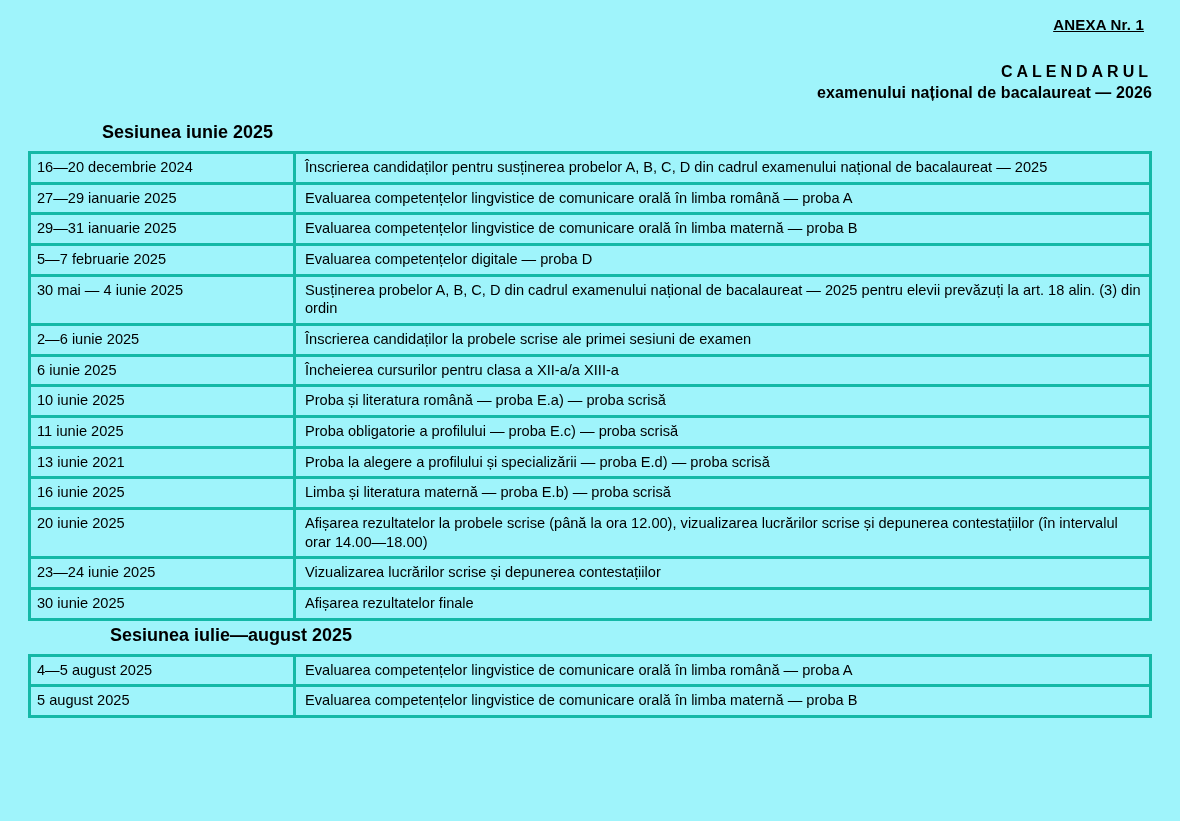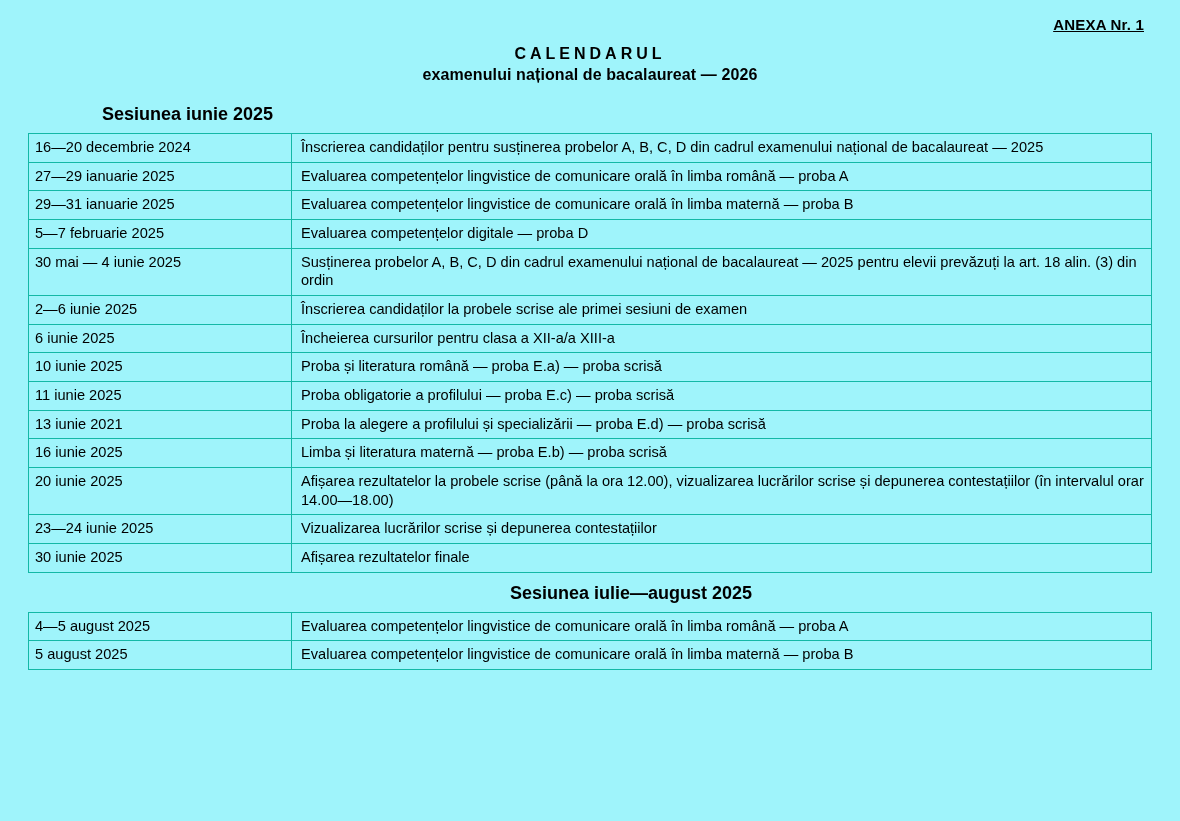--- a/index.html
+++ b/index.html
@@ -24,55 +24,54 @@
   .anexa {
     text-align: right;
     font-size: 15px;
     font-weight: bold;
     text-decoration: underline;
     padding-top: 16px;
     padding-right: 8px;
     letter-spacing: 0.2px;
   }
   .title-block {
-    text-align: center;
-    margin-top: 12px;
+    text-align: right;
+    margin-top: 30px;
   }
   .title-main {
     font-size: 16px;
     font-weight: bold;
     letter-spacing: 4px;
   }
   .title-sub {
     font-size: 16px;
     font-weight: bold;
     margin-top: 3px;
     letter-spacing: 0.1px;
   }
   .session-heading {
     font-size: 18px;
     font-weight: bold;
     margin-top: 20px;
     margin-bottom: 8px;
     padding-left: 74px;
   }
   .session-heading.second {
-    margin-top: 10px;
+    margin-top: 4px;
     padding-left: 82px;
     margin-bottom: 8px;
-    text-align: center;
   }
   table.cal {
     border-collapse: collapse;
     width: 1124px;
     margin: 0 auto;
     table-layout: fixed;
   }
   table.cal td {
-    border: 1px solid #14b8a6;
+    border: 3px solid #14b8a6;
     vertical-align: top;
     font-size: 14.6px;
     line-height: 1.28;
     padding: 4px 6px 5px 6px;
   }
   table.cal td.date {
     width: 250px;
     white-space: nowrap;
   }
   table.cal td.desc {

